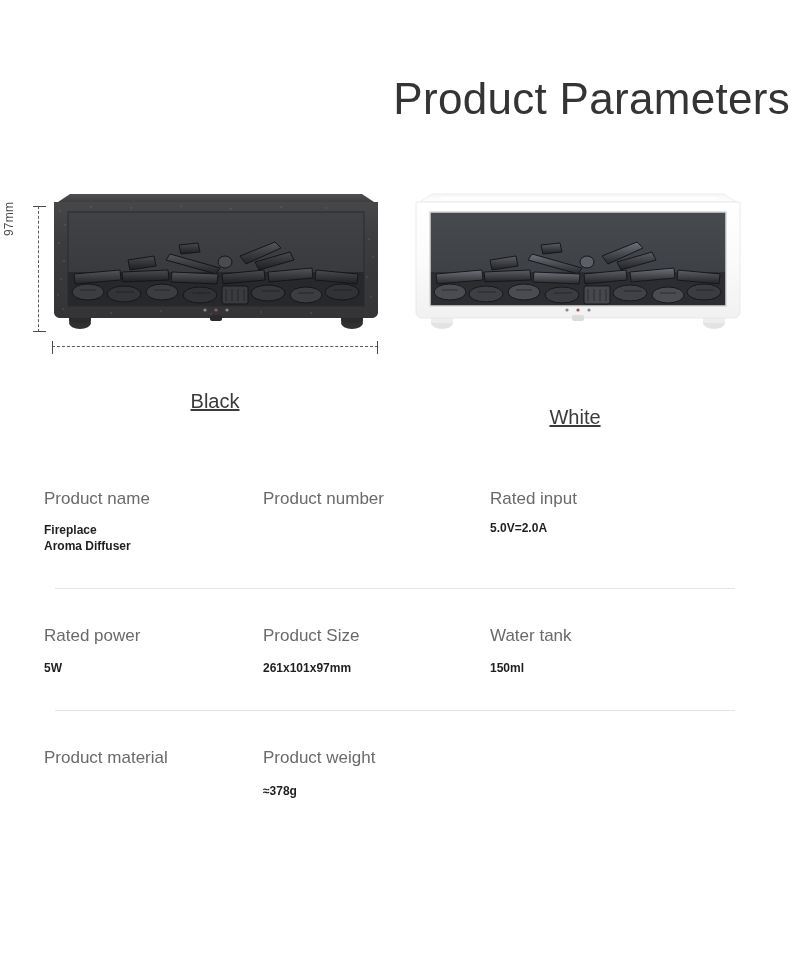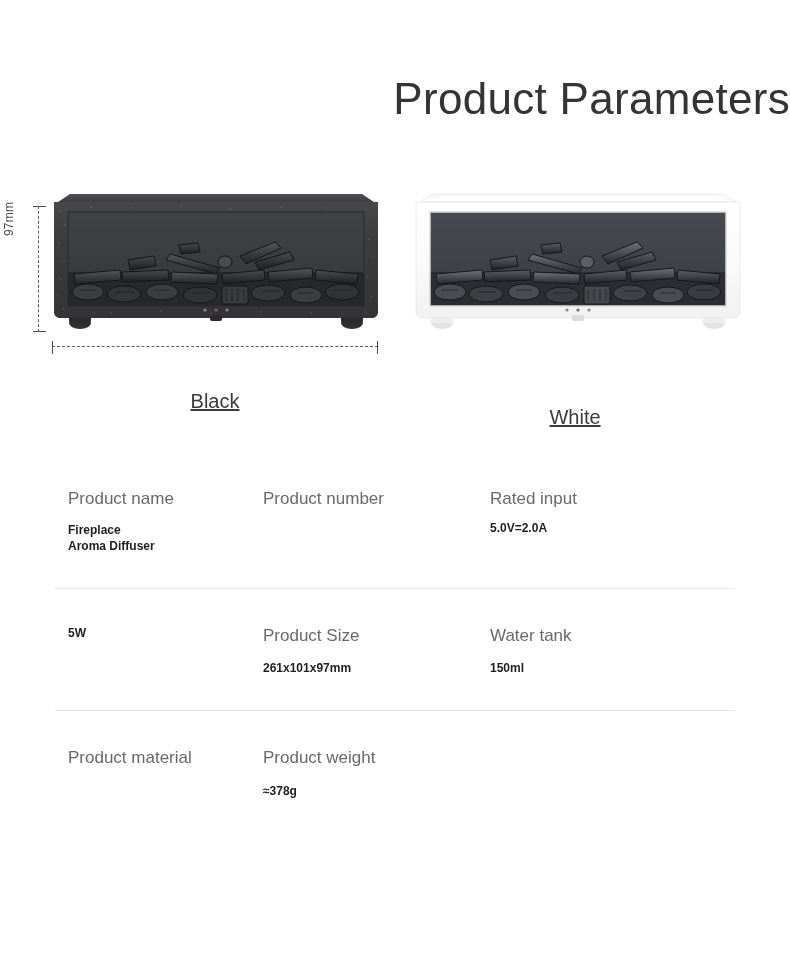--- a/index.html
+++ b/index.html
@@ -129,21 +129,21 @@
     width: 790px;
   }
   .spec-row {
     position: relative;
     display: flex;
     padding: 0;
   }
   .spec-row .cell {
     position: relative;
   }
-  .cell.c1 { width: 258px; padding-left: 68px; }
+  .cell.c1 { width: 258px; padding-left: 44px; }
   .cell.c2 { width: 232px; padding-left: 5px; }
   .cell.c3 { width: 260px; padding-left: 0px; }
 
   .spec-label {
     font-size: 17px;
     color: #6a6a6a;
     font-weight: 400;
     line-height: 1.2;
   }
   .spec-value {
@@ -401,20 +401,21 @@
         <div class="spec-value">5.0V=2.0A</div>
       </div>
     </div>
 
     <div class="gap-a"></div>
     <div class="divider"></div>
     <div class="gap-b"></div>
 
     <div class="spec-row row-2">
       <div class="cell c1">
+        <div class="spec-label">Rated power</div>
         <div class="spec-value">5W</div>
       </div>
       <div class="cell c2">
         <div class="spec-label">Product Size</div>
         <div class="spec-value">261x101x97mm</div>
       </div>
       <div class="cell c3">
         <div class="spec-label">Water tank</div>
         <div class="spec-value">150ml</div>
       </div>

